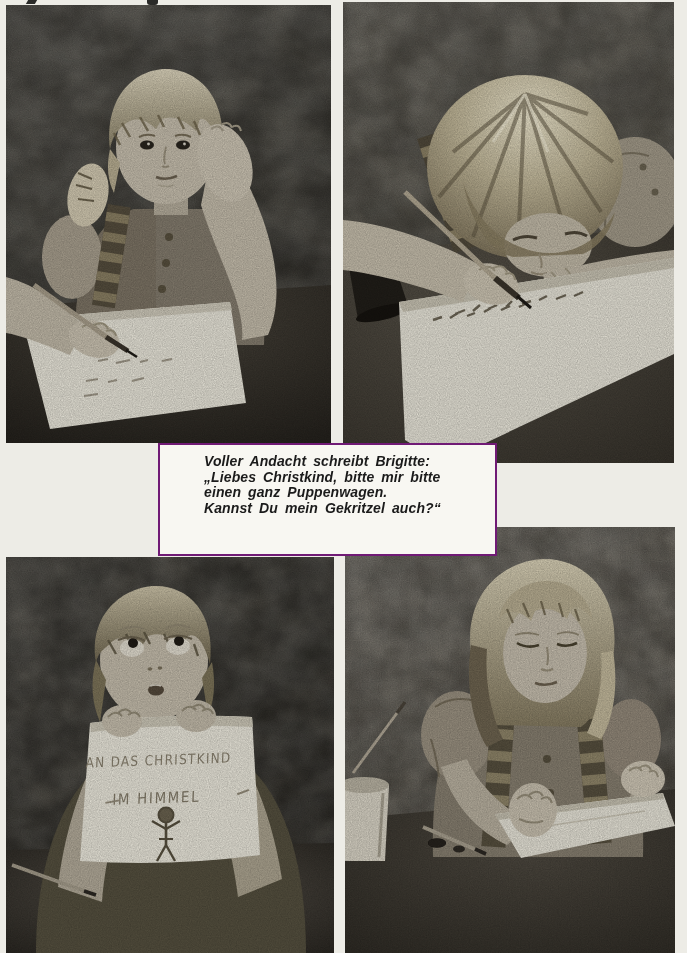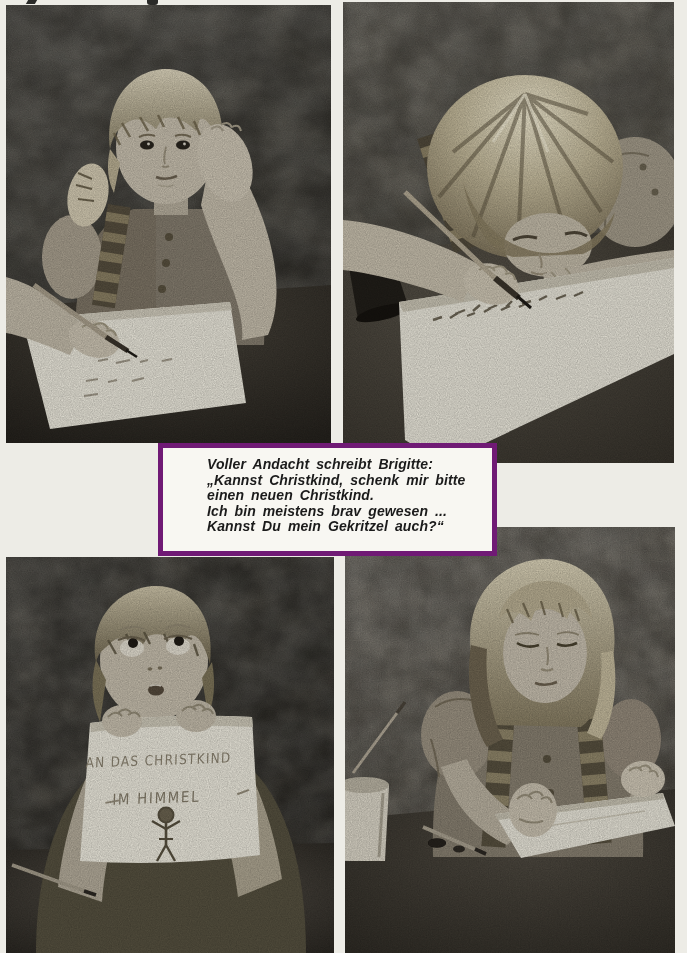--- a/index.html
+++ b/index.html
@@ -12,21 +12,21 @@
   .photo{
     position:absolute;overflow:hidden;background:#4a4741;
   }
   .photo svg{display:block;width:100%;height:100%;}
   .photo-tl{left:6px;top:5px;width:325px;height:438px;}
   .photo-tr{left:343px;top:2px;width:331px;height:461px;}
   .photo-bl{left:6px;top:557px;width:328px;height:396px;}
   .photo-br{left:345px;top:527px;width:330px;height:426px;}
   .caption-box{
     position:absolute;left:158px;top:443px;width:339px;height:113px;
-    box-sizing:border-box;border:5px solid #701a75;background:#f8f7f2;
+    box-sizing:border-box;border:2px solid #701a75;background:#f8f7f2;
     padding:9px 8px 6px 44px;z-index:5;
   }
   .cap-line{
     margin:0;font-style:italic;font-weight:700;font-size:14px;line-height:15.6px;
     letter-spacing:0.1px;word-spacing:3px;color:#1b1b1b;white-space:nowrap;
   }
   .speck{position:absolute;background:#2a2a28;z-index:6;}
   .speck-1{left:27px;top:0;width:9px;height:4px;transform:skewX(-30deg);}
   .speck-2{left:147px;top:0;width:11px;height:5px;border-radius:0 0 3px 3px;}
 </style>
@@ -229,23 +229,22 @@
           <line x1="152" y1="276" x2="176" y2="296" stroke="#3a342b" stroke-width="6"></line>
           <line x1="174" y1="294" x2="188" y2="306" stroke="#1d1a15" stroke-width="3"></line>
         </g>
       </g>
       <rect width="331" height="461" filter="url(#bGr)" opacity="0.3"></rect>
     </svg>
   </figure>
 
   <div class="caption-box">
     <p class="cap-line">Voller Andacht schreibt Brigitte:</p>
-    <p class="cap-line">„Kannst Christkind, schenk mir bitte</p>
-    <p class="cap-line">einen neuen Christkind.</p>
-    <p class="cap-line">Ich bin meistens brav gewesen ...</p>
+    <p class="cap-line">„Liebes Christkind, bitte mir bitte</p>
+    <p class="cap-line">einen ganz Puppenwagen.</p>
     <p class="cap-line">Kannst Du mein Gekritzel auch?“</p>
   </div>
 
   <figure class="photo photo-bl" style="margin:0" aria-label="Girl rolling her eyes upward while holding up the scribbled note">
     <svg viewBox="0 0 328 396" preserveAspectRatio="none">
       <defs>
         <linearGradient id="cBg" x1="0" y1="0" x2="0.4" y2="1">
           <stop offset="0" stop-color="#56534c"></stop>
             <stop offset="0.5" stop-color="#45423b"></stop>
             <stop offset="1" stop-color="#33302a"></stop>

